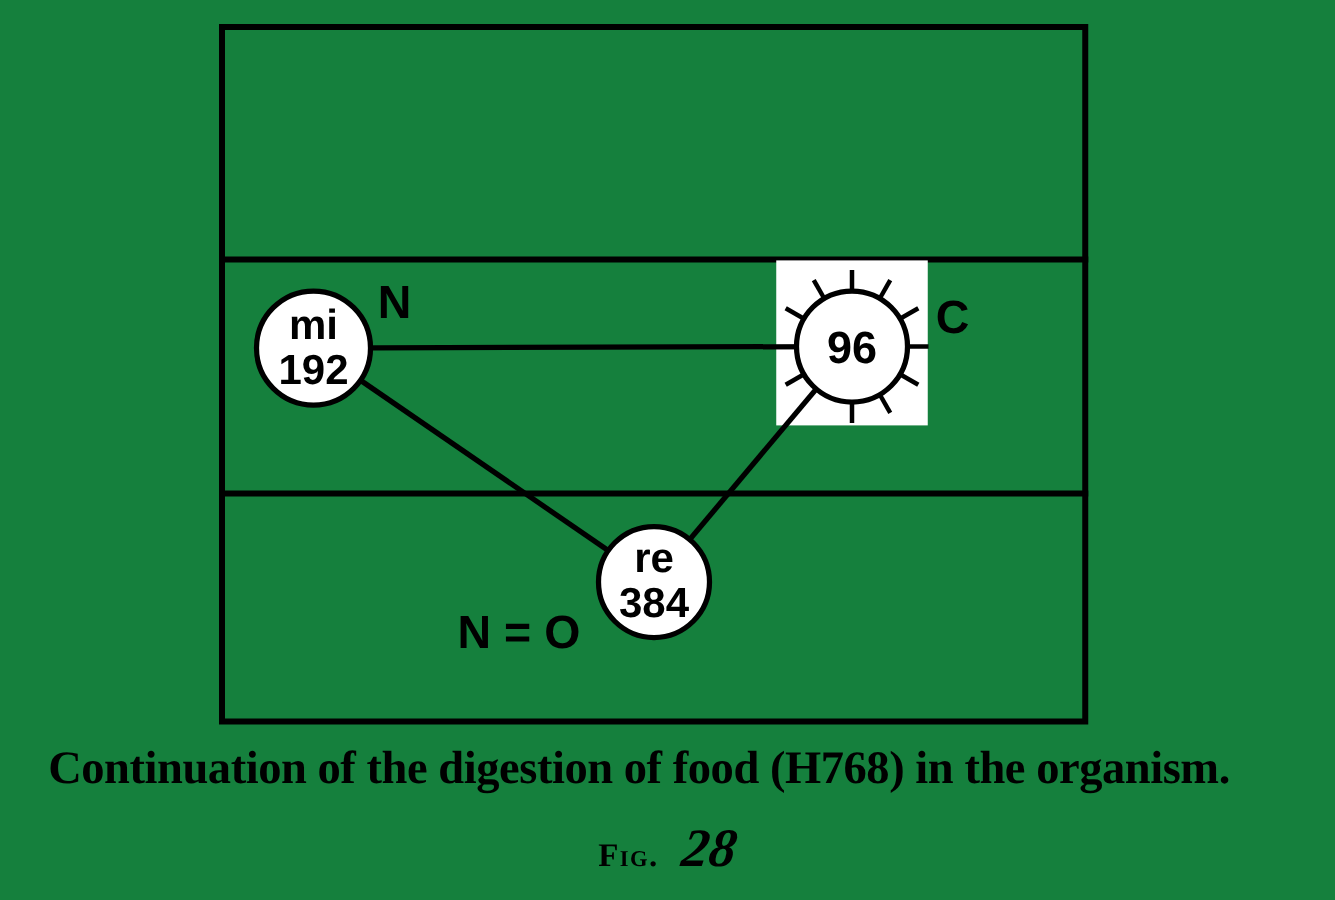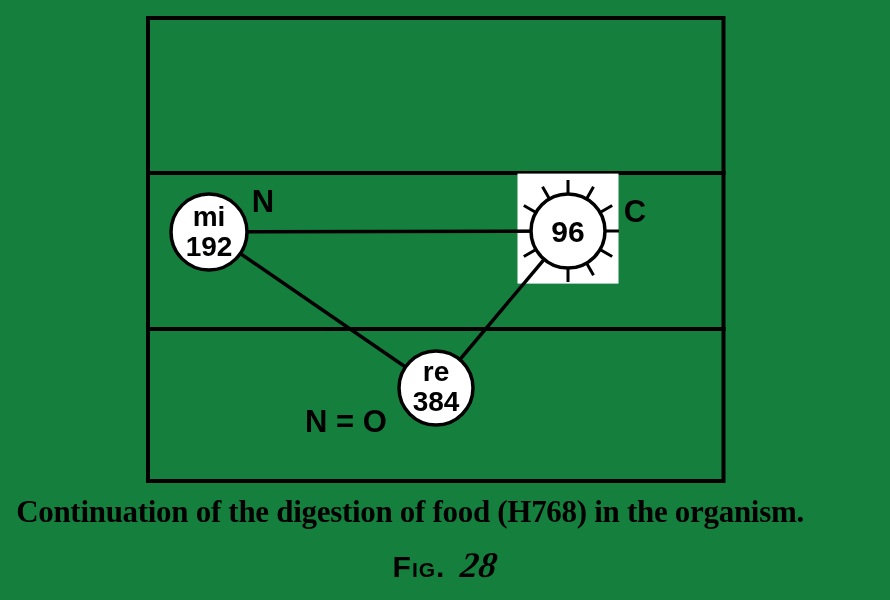--- a/index.html
+++ b/index.html
@@ -10,45 +10,45 @@
   }
   .stage {
     position: relative;
     width: 890px; height: 600px;
     background: #15803d;
     overflow: hidden;
   }
   .diagram-svg { position: absolute; left: 0; top: 0; }
   .caption {
     position: absolute;
-    left: 0; top: 494px;
+    left: 16px; top: 494px;
     width: 820px;
     text-align: center;
     font-family: "Liberation Serif", serif;
     font-weight: bold;
     font-size: 31px;
     line-height: 36px;
     color: #000000;
     letter-spacing: -0.3px;
     white-space: nowrap;
   }
   .figline {
     position: absolute;
     left: 0; top: 543px;
     width: 890px;
     text-align: center;
     color: #000000;
     line-height: 44px;
     white-space: nowrap;
   }
   .fig-label {
-    font-family: Liberation Sans, sans-serif;
+    font-family: Liberation Serif, serif;
     font-variant: small-caps;
     font-weight: bold;
-    font-size: 30px;
+    font-size: 22px;
     letter-spacing: 1px;
   }
   .fig-number {
     font-family: "Liberation Serif", serif;
     font-style: italic;
     font-weight: bold;
     font-size: 36px;
     margin-left: 16px;
     display: inline-block;
     transform: skewX(-8deg);

